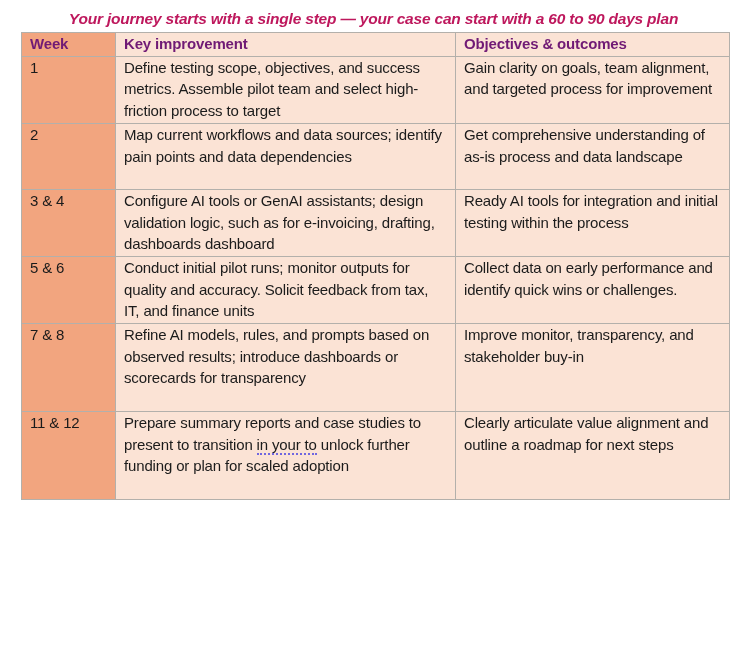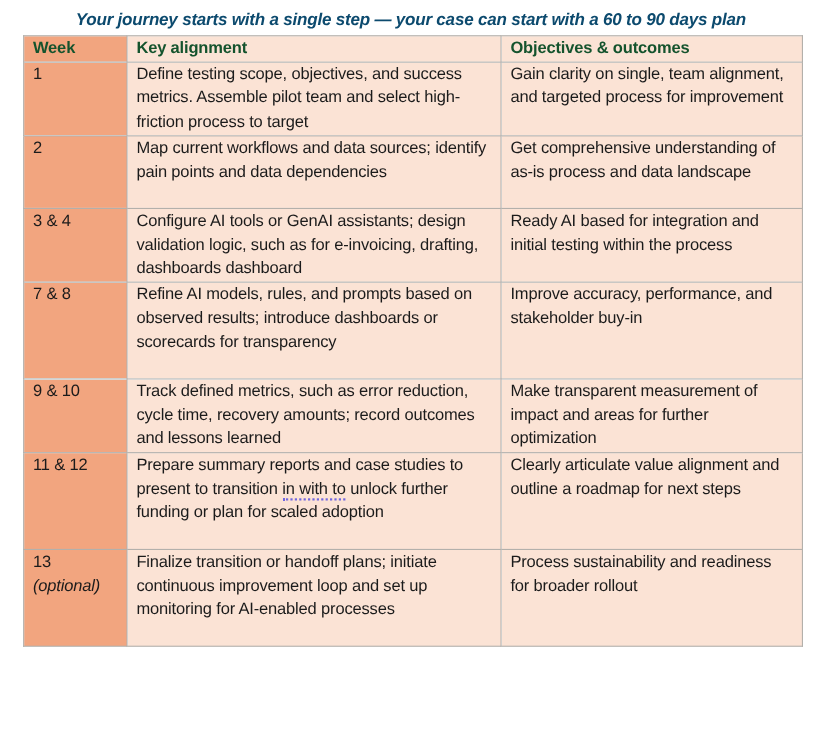--- a/index.html
+++ b/index.html
@@ -16,21 +16,21 @@
     color: #1b1b1b;
     overflow: hidden;
   }
   .title {
     margin: 10px 16px 4px 16px;
     text-align: center;
     font-size: 15.5px;
     font-weight: bold;
     font-style: italic;
     letter-spacing: -0.2px;
-    color: #0c4a6e;
+    color: #be185d;
   }
   table.plan {
     border-collapse: collapse;
     table-layout: fixed;
     margin-left: 21px;
     width: 708px;
     font-size: 15px;
     letter-spacing: -0.15px;
     line-height: 21.7px;
   }
@@ -38,21 +38,21 @@
   table.plan td {
     border: 1px solid #b3b0ab;
     vertical-align: top;
     padding: 0 8px 1px 8px;
     background: #fbe3d5;
     text-align: left;
     overflow: hidden;
   }
   table.plan th {
     font-weight: bold;
-    color: #14532d;
+    color: #701a75;
     height: 21px;
   }
   .week-col {
     background: #f2a57f !important;
   }
   col.c-week  { width: 94px; }
   col.c-act   { width: 340px; }
   col.c-obj   { width: 274px; }
   .optional { font-style: italic; }
   .sugg {
@@ -71,70 +71,62 @@
 
   <table class="plan">
     <colgroup>
       <col class="c-week">
       <col class="c-act">
       <col class="c-obj">
     </colgroup>
     <thead>
       <tr>
         <th class="week-col">Week</th>
-        <th>Key alignment</th>
+        <th>Key improvement</th>
         <th>Objectives &amp; outcomes</th>
       </tr>
     </thead>
     <tbody>
 
       <tr class="r3">
         <td class="week-col">1</td>
         <td>Define testing scope, objectives, and success metrics. Assemble pilot team and select high-friction process to target</td>
-        <td>Gain clarity on single, team alignment, and targeted process for improvement</td>
+        <td>Gain clarity on goals, team alignment, and targeted process for improvement</td>
       </tr>
 
       <tr class="r3">
         <td class="week-col">2</td>
         <td>Map current workflows and data sources; identify pain points and data dependencies</td>
         <td>Get comprehensive understanding of as-is process and data landscape</td>
       </tr>
 
       <tr class="r3">
         <td class="week-col">3 &amp; 4</td>
         <td>Configure AI tools or GenAI assistants; design validation logic, such as for e-invoicing, drafting, dashboards dashboard</td>
-        <td>Ready AI based for integration and initial testing within the process</td>
+        <td>Ready AI tools for integration and initial testing within the process</td>
+      </tr>
+
+      <tr class="r3">
+        <td class="week-col">5 &amp; 6</td>
+        <td>Conduct initial pilot runs; monitor outputs for quality and accuracy. Solicit feedback from tax, IT, and finance units</td>
+        <td>Collect data on early performance and identify quick wins or challenges.</td>
+      </tr>
+
+      <tr class="r4">
+        <td class="week-col">7 &amp; 8</td>
+        <td>Refine AI models, rules, and prompts based on observed results; introduce dashboards or scorecards for transparency</td>
+        <td>Improve monitor, transparency, and stakeholder buy-in</td>
       </tr>
 
 
       <tr class="r4">
-        <td class="week-col">7 &amp; 8</td>
-        <td>Refine AI models, rules, and prompts based on observed results; introduce dashboards or scorecards for transparency</td>
-        <td>Improve accuracy, performance, and stakeholder buy-in</td>
-      </tr>
-
-      <tr class="r3">
-        <td class="week-col">9 &amp; 10</td>
-        <td>Track defined metrics, such as error reduction, cycle time, recovery amounts; record outcomes and lessons learned</td>
-        <td>Make transparent measurement of impact and areas for further optimization</td>
-      </tr>
-
-      <tr class="r4">
         <td class="week-col">11 &amp; 12</td>
         <td>
-          <span>Prepare summary reports and case studies to present to transition </span><span class="sugg">in with to</span><span> unlock further funding or plan for scaled adoption</span>
+          <span>Prepare summary reports and case studies to present to transition </span><span class="sugg">in your to</span><span> unlock further funding or plan for scaled adoption</span>
         </td>
         <td>Clearly articulate value alignment and outline a roadmap for next steps</td>
       </tr>
 
-      <tr class="r4">
-        <td class="week-col">
-          <div>13</div>
-          <div class="optional">(optional)</div>
-        </td>
-        <td>Finalize transition or handoff plans; initiate continuous improvement loop and set up monitoring for AI-enabled processes</td>
-        <td>Process sustainability and readiness for broader rollout</td>
-      </tr>
 
     </tbody>
   </table>
 
 </div>
 
 </body></html>

